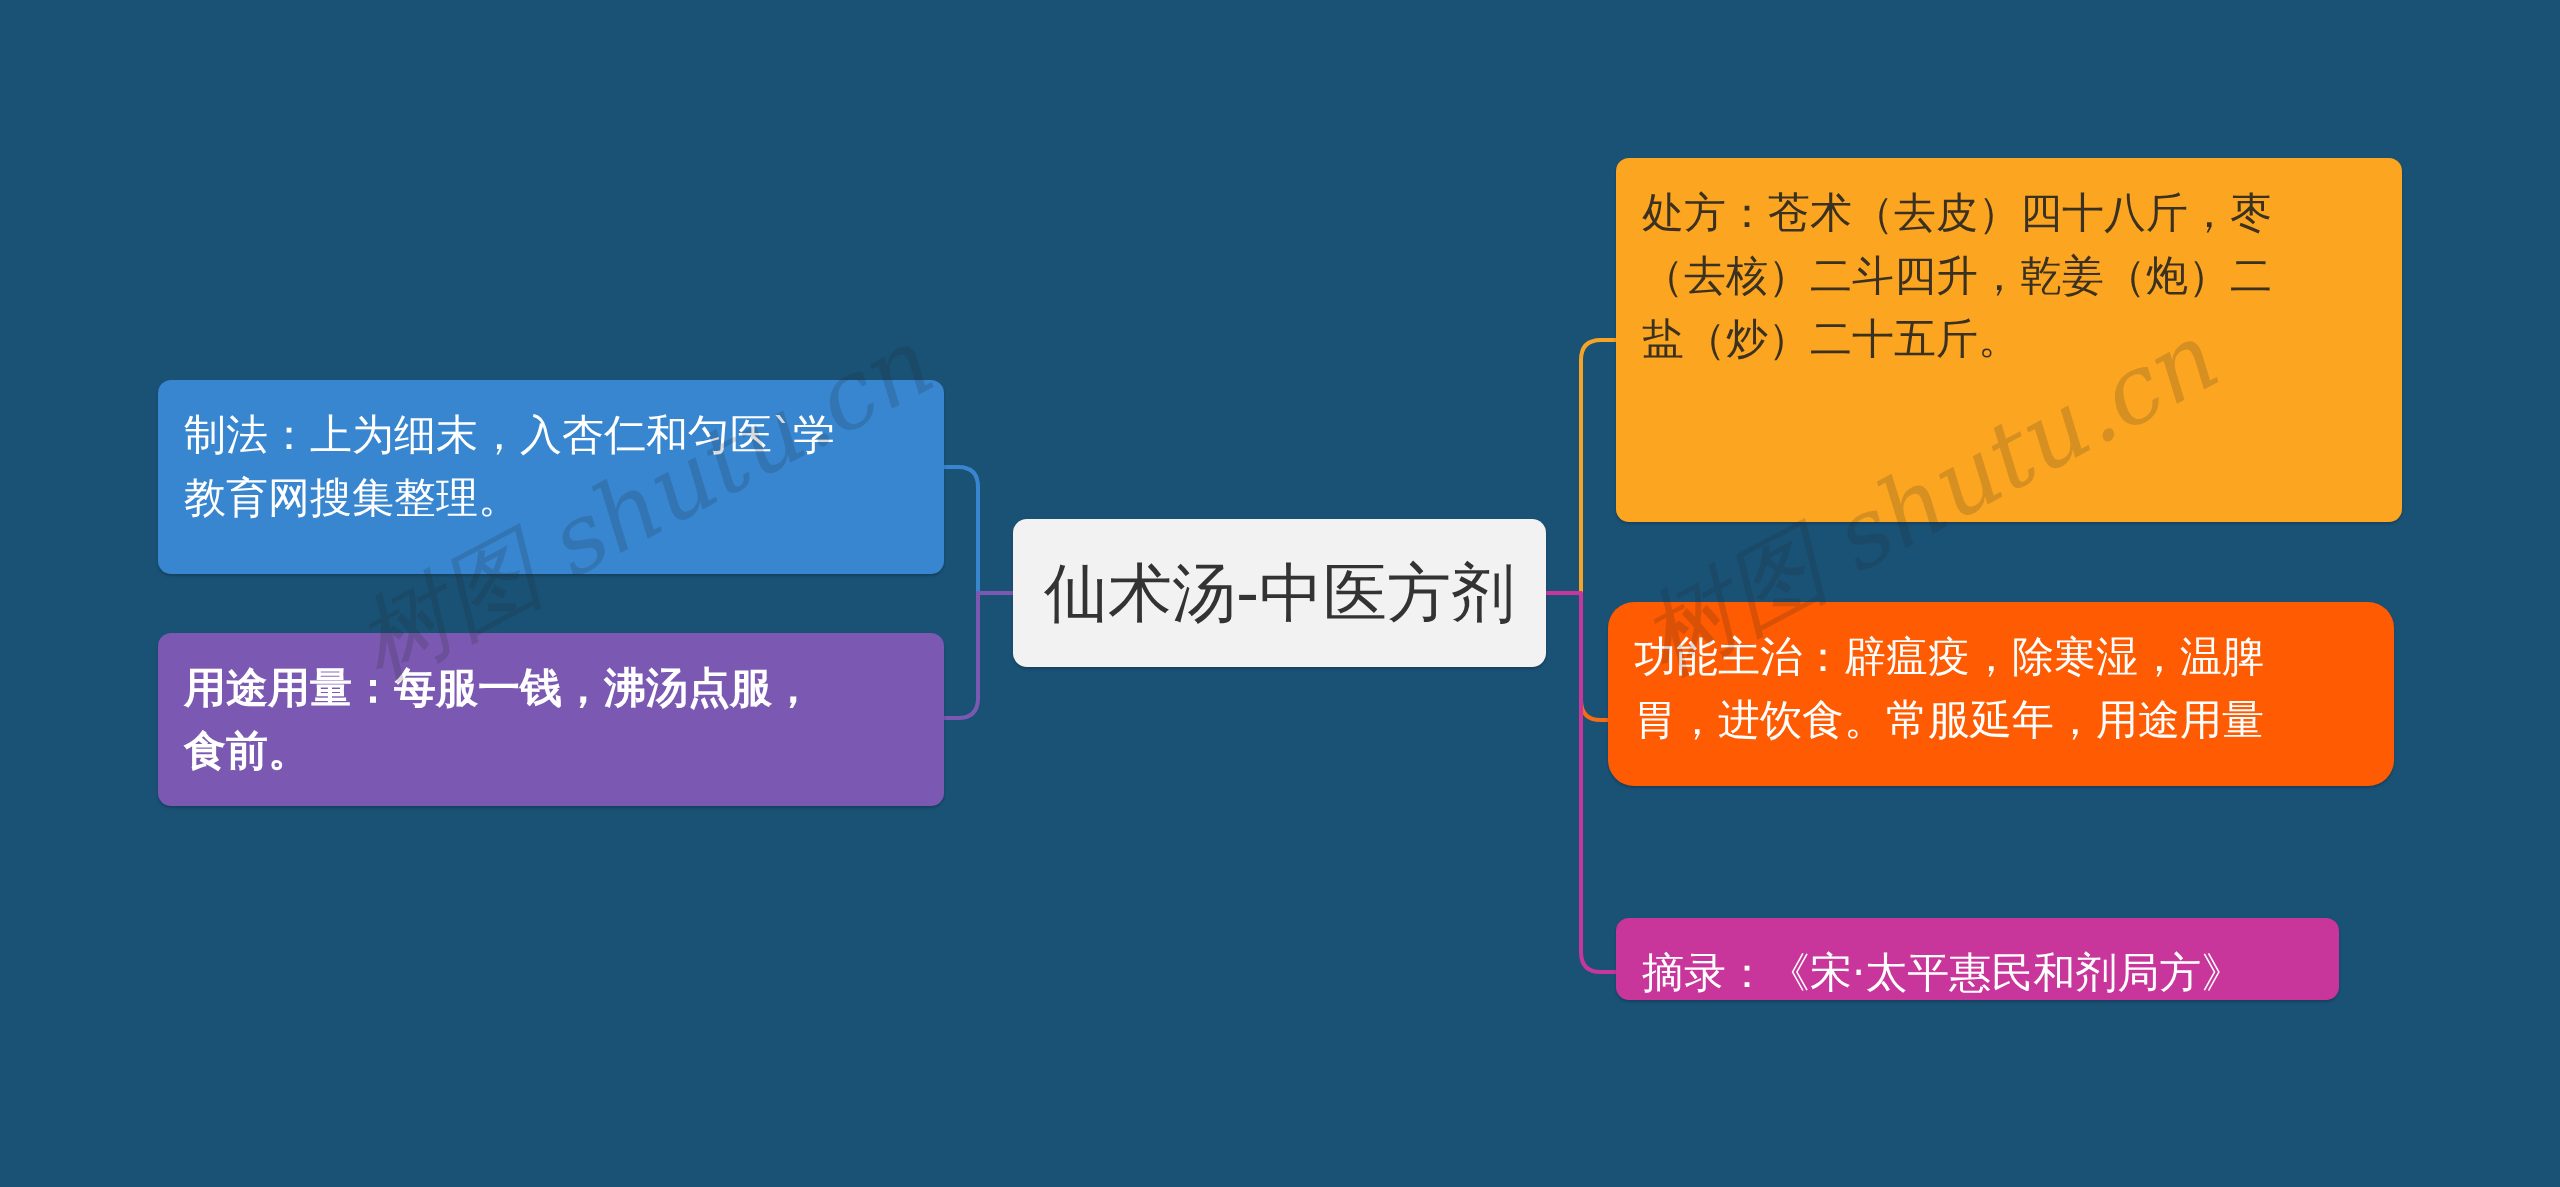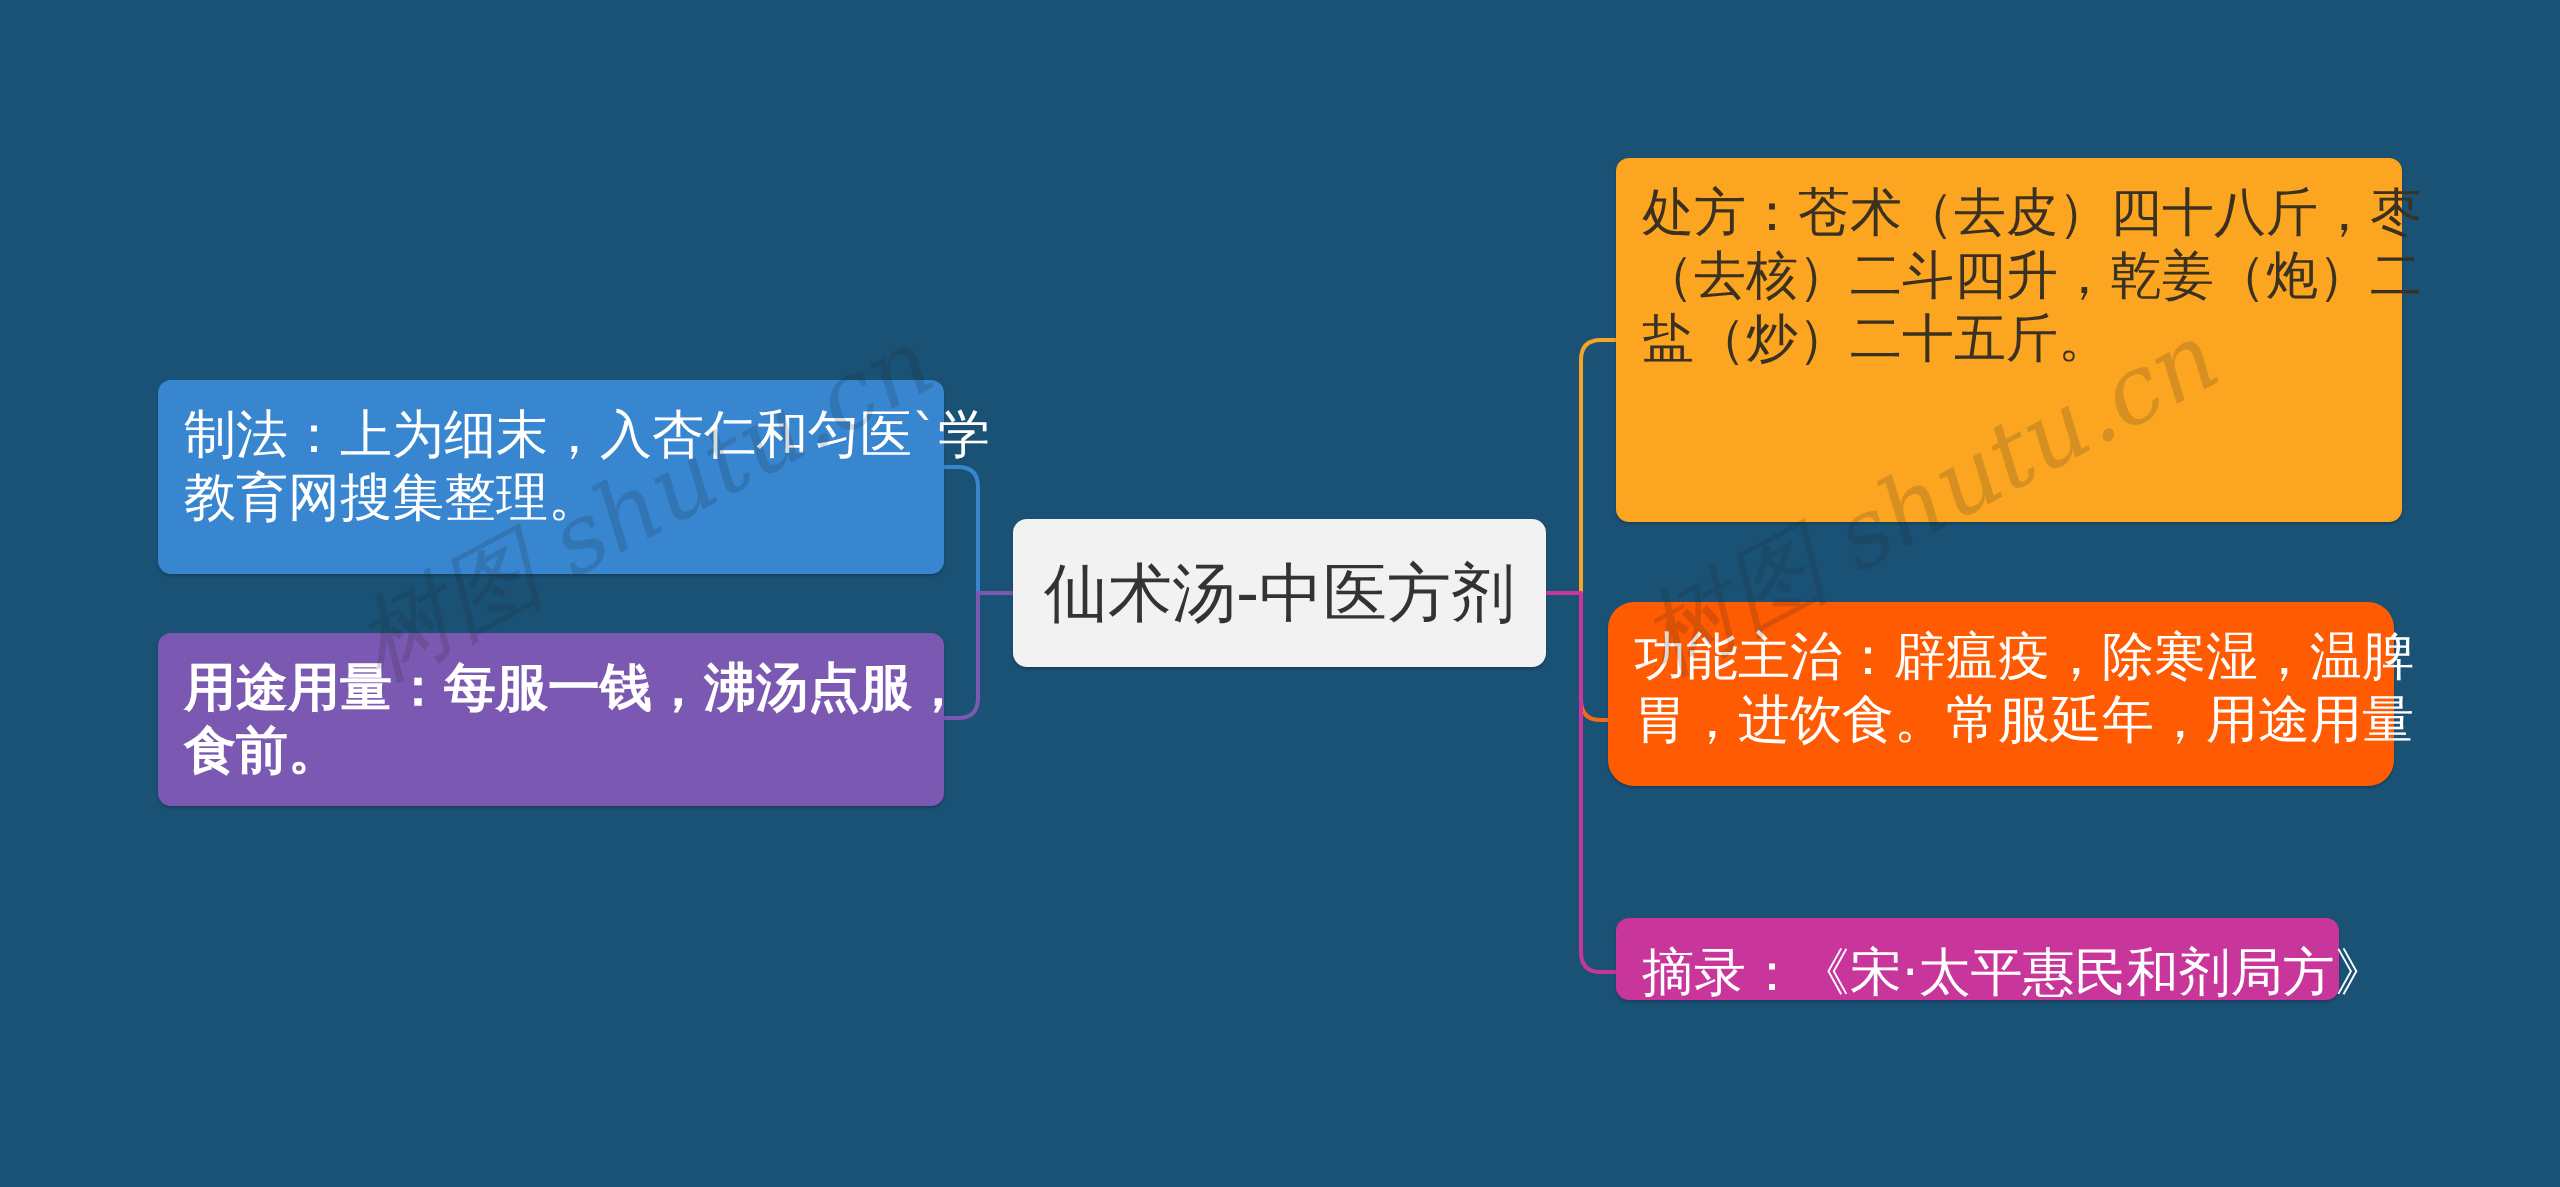--- a/index.html
+++ b/index.html
@@ -36,21 +36,21 @@
     .node {
       position: absolute;
       box-sizing: border-box;
       border-radius: 13px;
       z-index: 2;
       box-shadow: 0 2px 3px rgba(0,0,0,0.22);
       cursor: pointer;
     }
     .node.branch {
       padding: 23px 26px 24px 26px;
-      font-size: 52px;
+      font-size: 42px;
       line-height: 63px;
     }
     .node .line {
       display: block;
       white-space: nowrap;
     }
     .node.root {
       left: 1013px;
       top: 519px;
       width: 533px;

